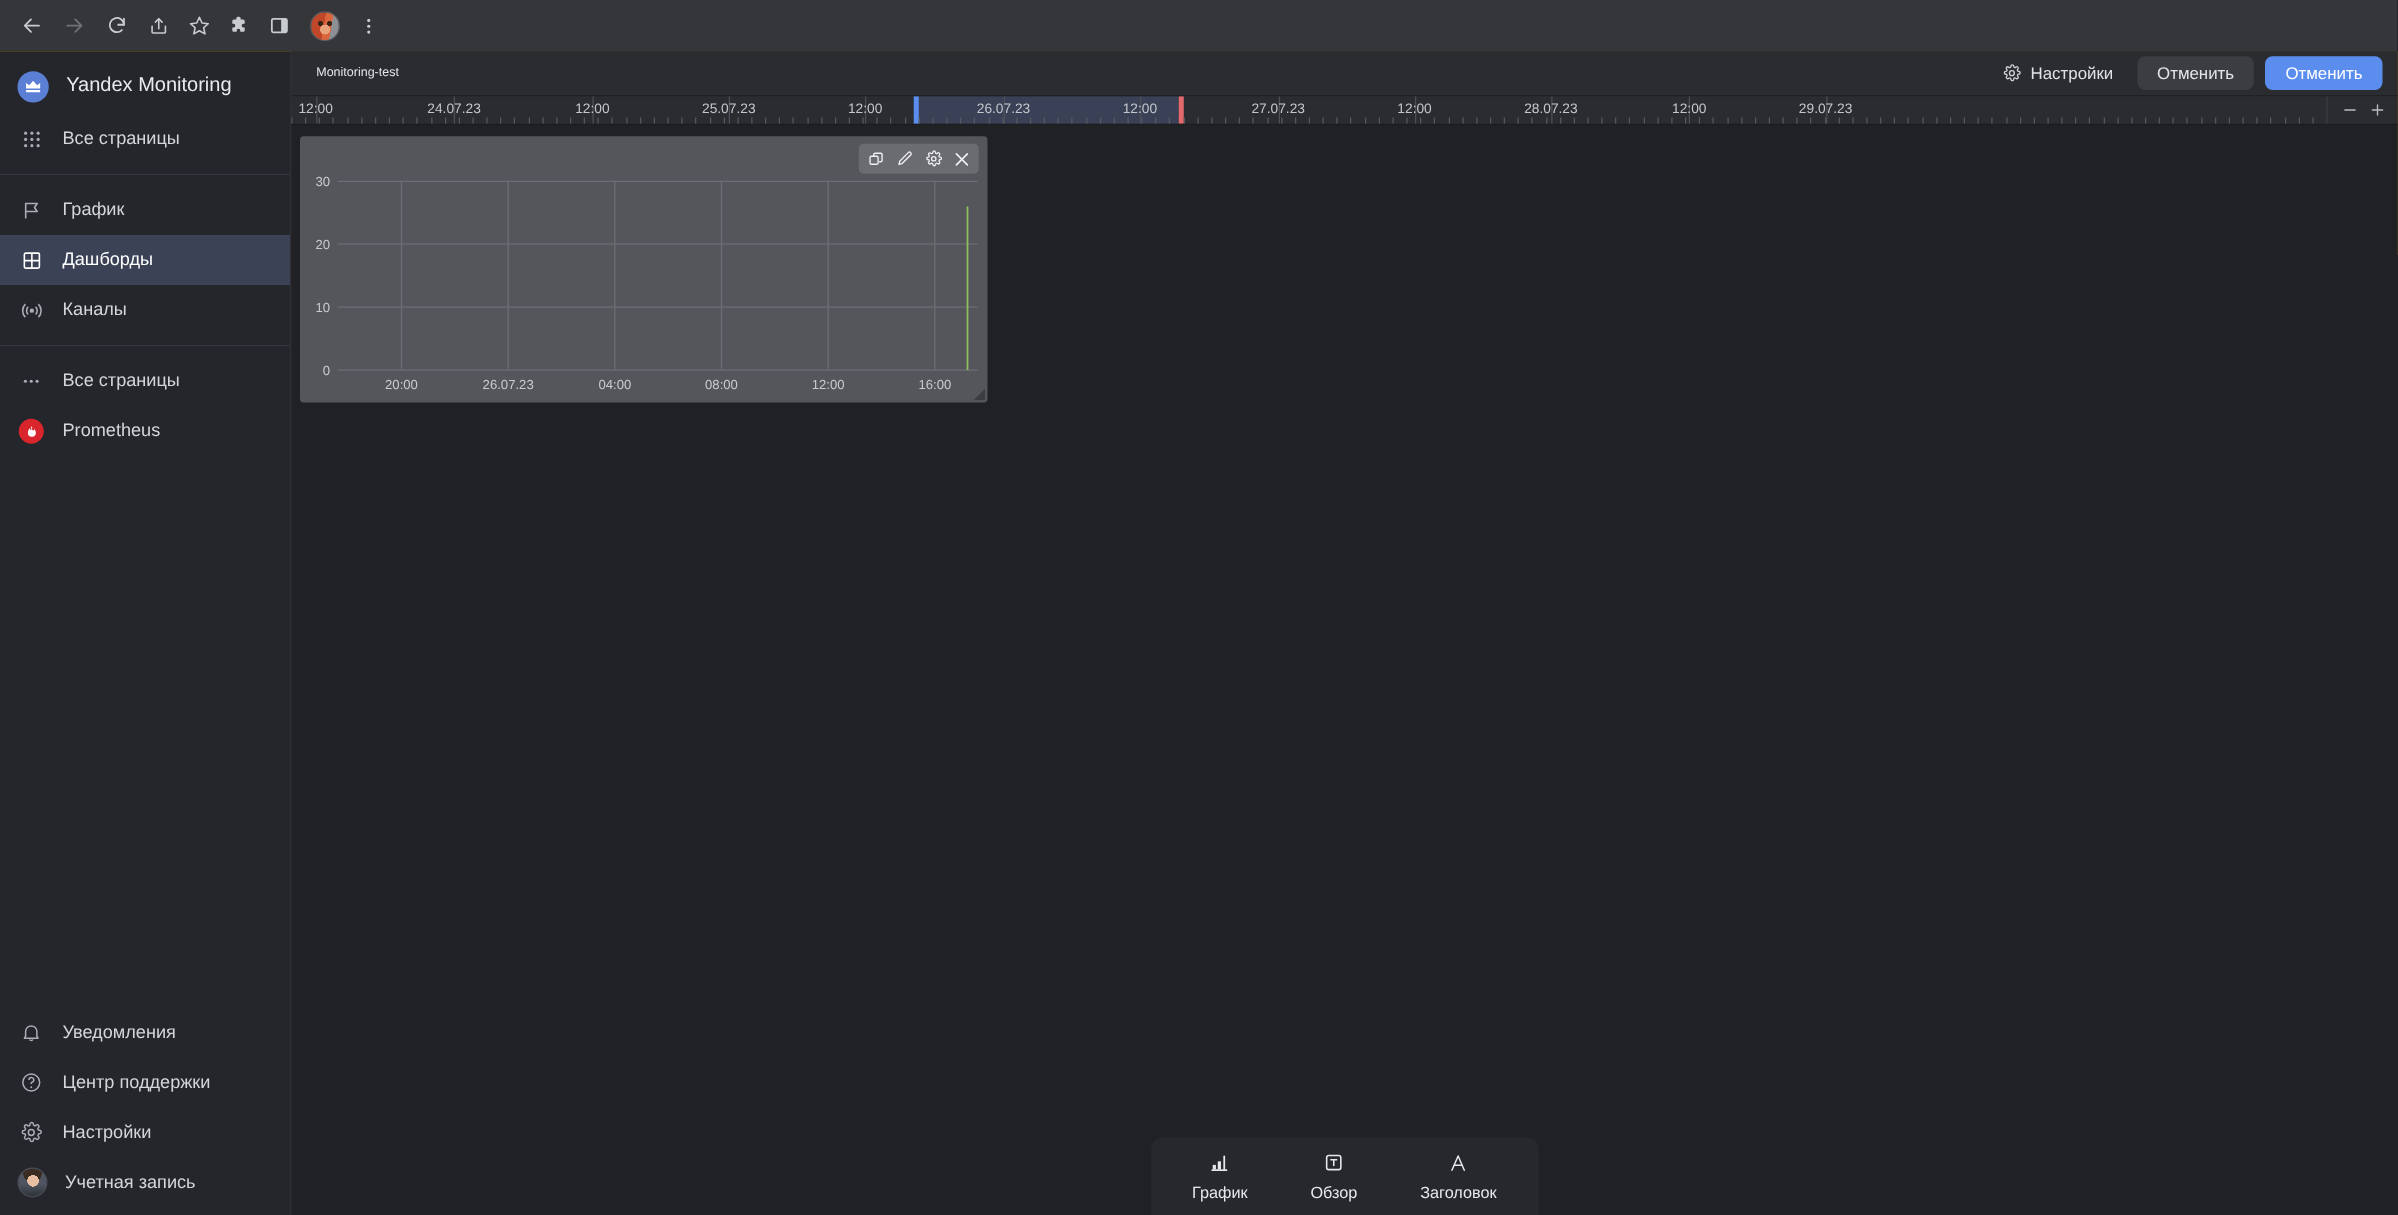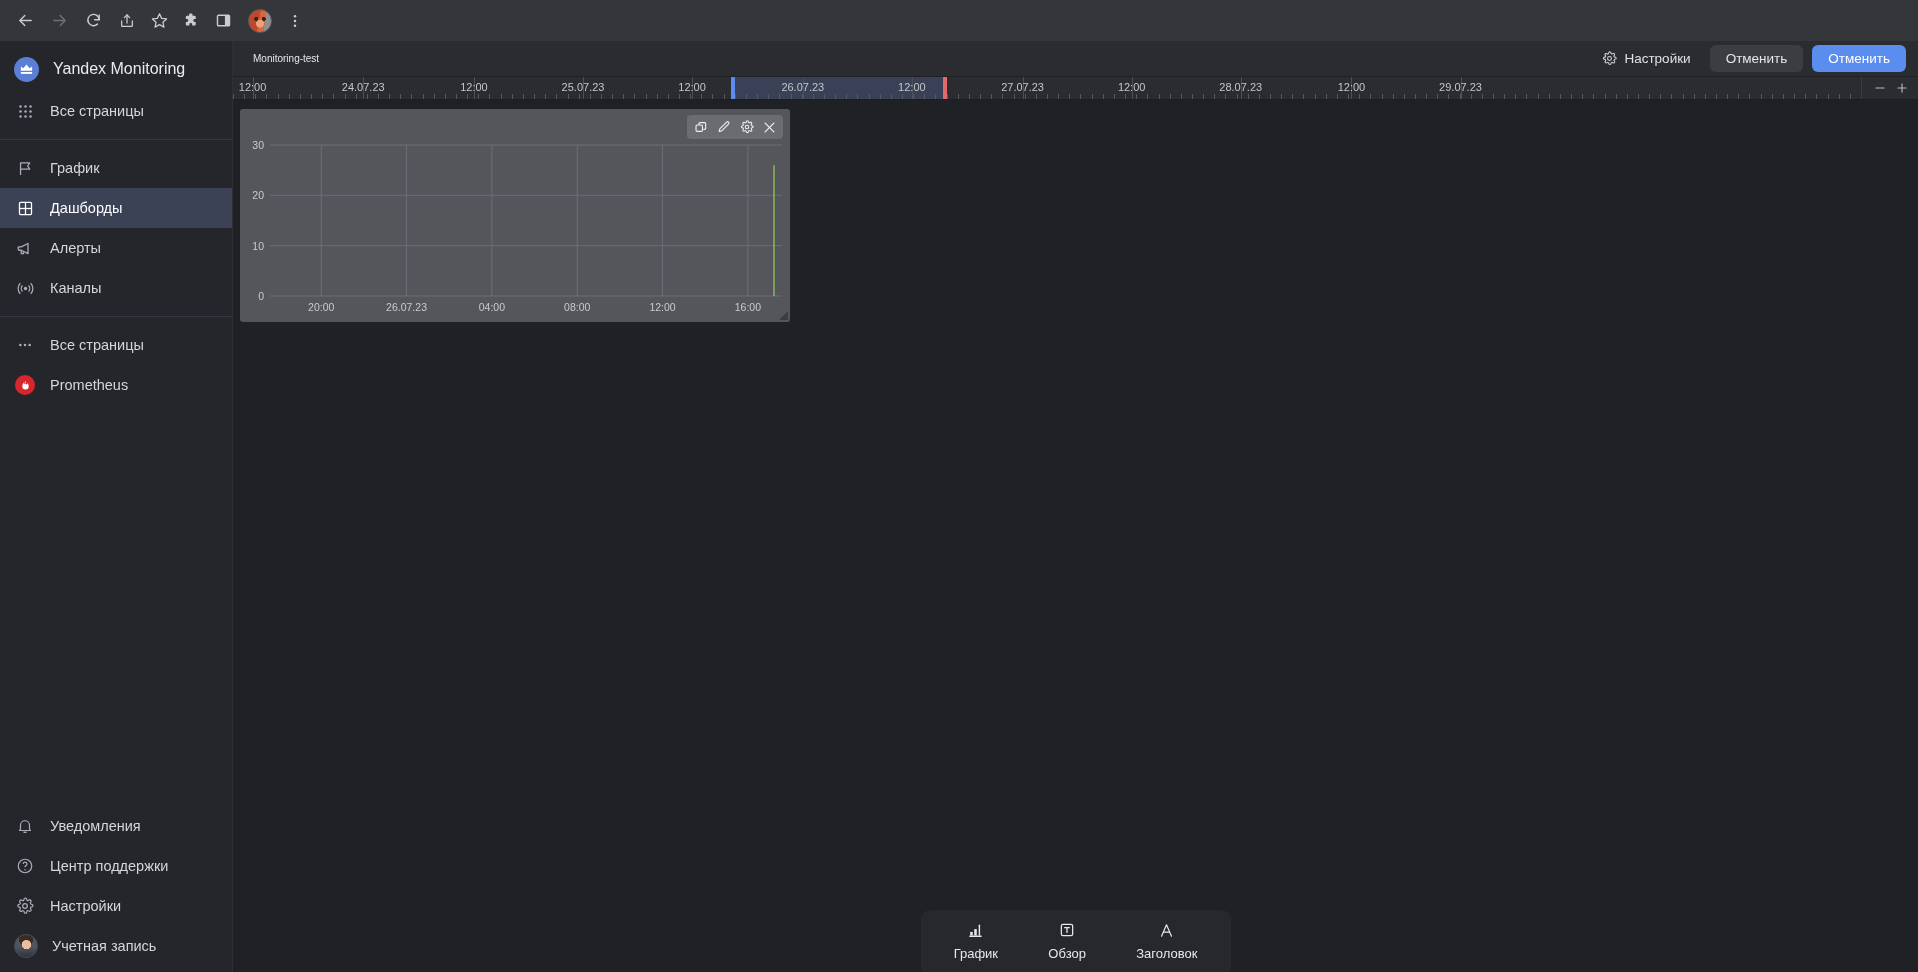--- a/index.html
+++ b/index.html
@@ -409,29 +409,20 @@
         <span class="ic">
           <svg width="17" height="17" viewBox="0 0 24 24" fill="none" stroke="currentColor" stroke-width="1.8">
               <rect x="3.5" y="3.5" width="17" height="17" rx="1.5"></rect>
               <line x1="12" y1="3.5" x2="12" y2="20.5"></line>
               <line x1="3.5" y1="12" x2="20.5" y2="12"></line>
             </svg>
         </span>
         <span>Дашборды</span>
       </div>
 
-      <div class="side-item">
-        <span class="ic">
-          <svg width="18" height="18" viewBox="0 0 24 24" fill="none" stroke="currentColor" stroke-width="1.7" stroke-linejoin="round">
-              <path d="M3 10.5v3a1.5 1.5 0 0 0 1.5 1.5H7l9 4.5V6L7 10.5H4.5A1.5 1.5 0 0 0 3 12z"></path>
-              <path d="M7 15v4.5h3V16.4"></path>
-            </svg>
-        </span>
-        <span>Алерты</span>
-      </div>
 
       <div class="side-item">
         <span class="ic">
           <svg width="19" height="19" viewBox="0 0 24 24" fill="none" stroke="currentColor" stroke-width="1.6">
               <circle cx="12" cy="12" r="2.2" fill="currentColor" stroke="none"></circle>
               <path d="M8.2 8.2a5.4 5.4 0 0 0 0 7.6M15.8 8.2a5.4 5.4 0 0 1 0 7.6"></path>
               <path d="M5.4 5.4a9.4 9.4 0 0 0 0 13.2M18.6 5.4a9.4 9.4 0 0 1 0 13.2"></path>
             </svg>
         </span>
         <span>Каналы</span>

